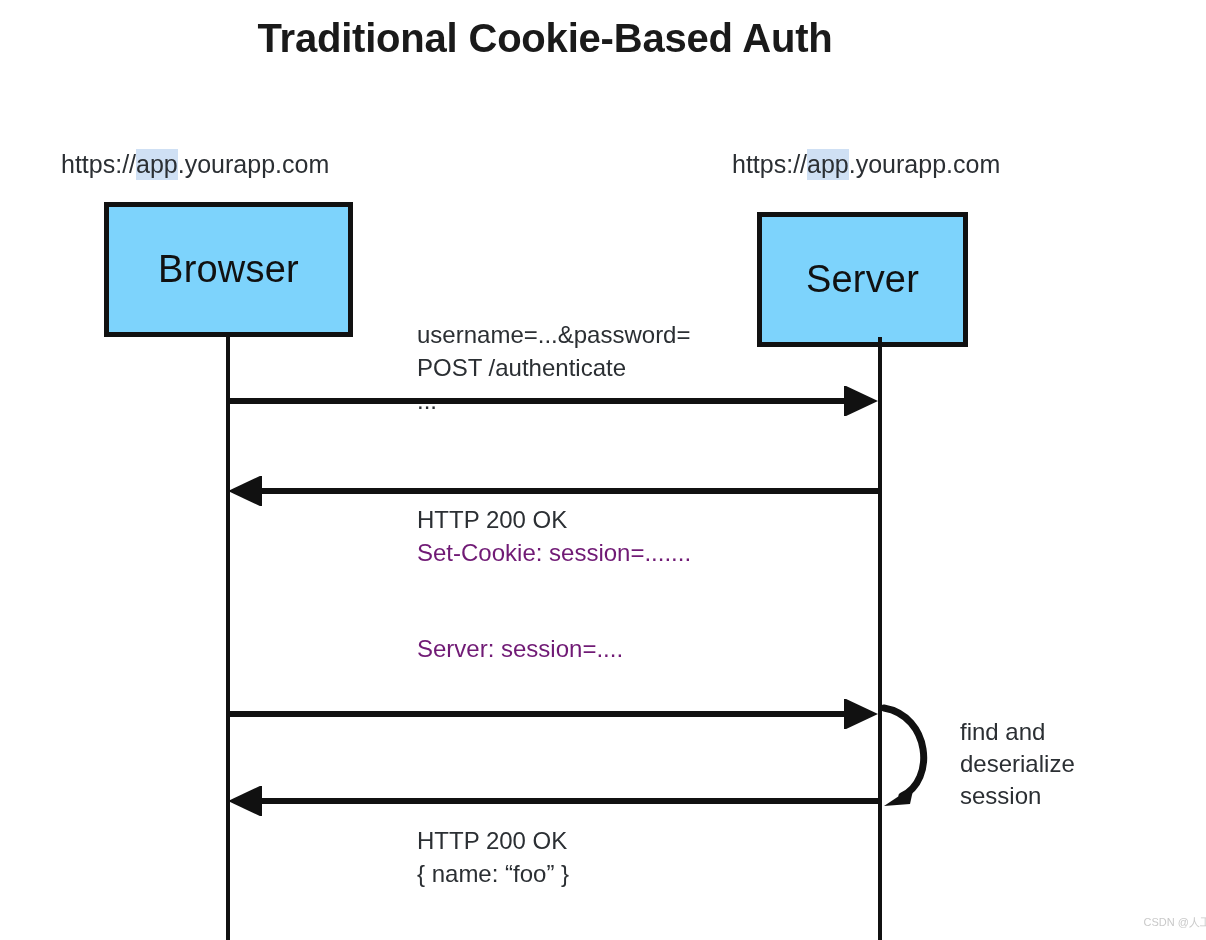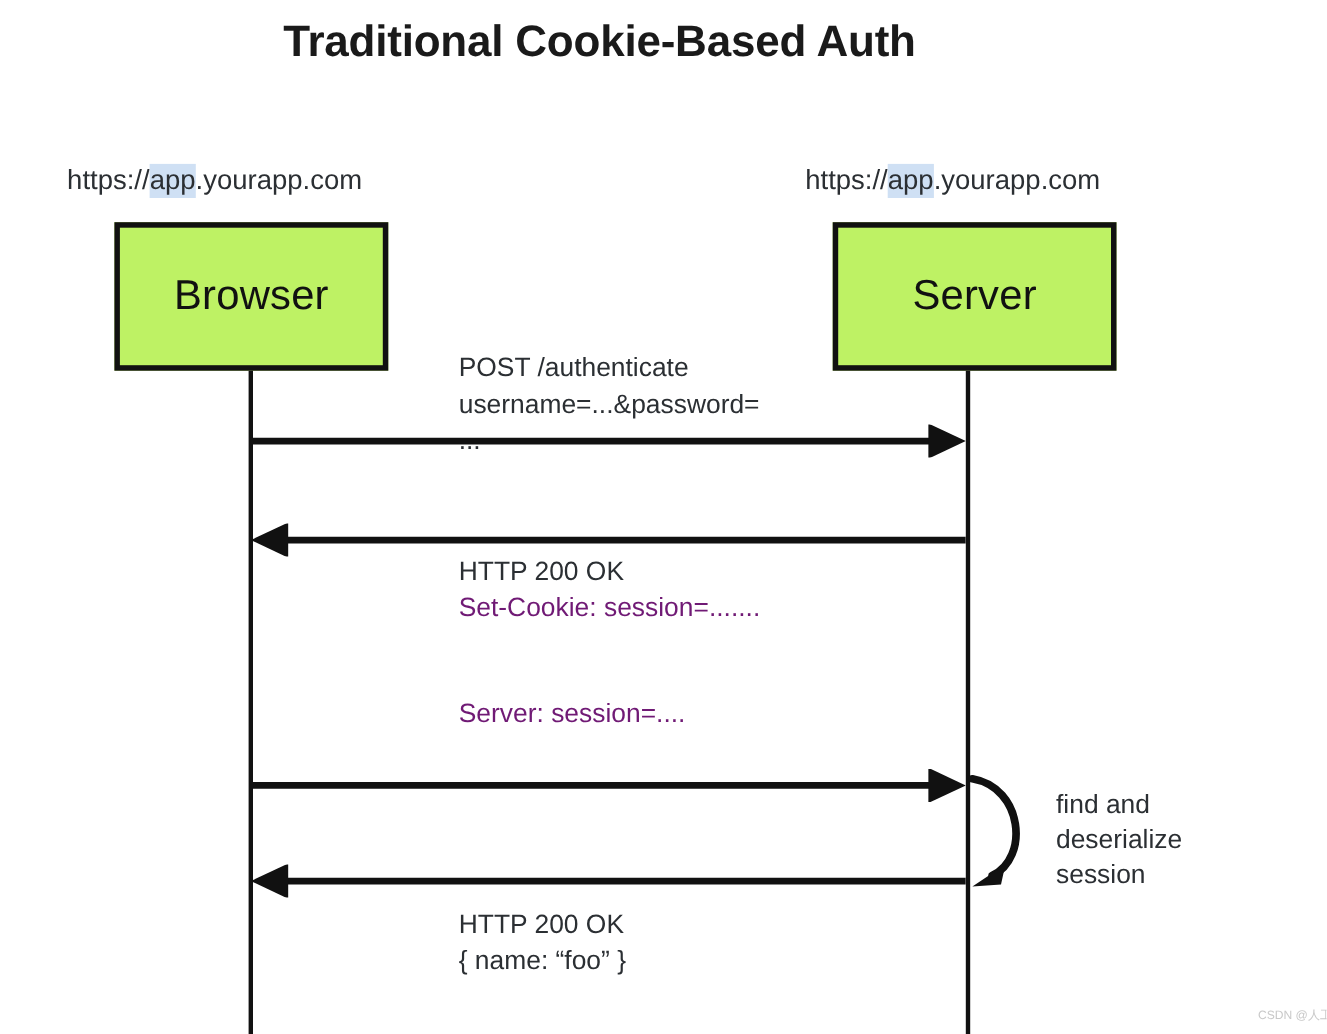--- a/index.html
+++ b/index.html
@@ -44,34 +44,34 @@
   #url-browser { left: 61px;  top: 150px; }
   #url-server  { left: 732px; top: 150px; }
   .url-hl {
     background: #cfe0f4;
     padding: 1px 0 2px 0;
   }
 
   
   .participant-box {
     position: absolute;
-    background: #bef264;
+    background: #7dd3fc;
     border: 5px solid #111111;
     box-sizing: border-box;
     display: flex;
     align-items: center;
     justify-content: center;
   }
   .participant-label {
     font-size: 38px;
     color: #111111;
     letter-spacing: 0.2px;
   }
   #participant-browser { left: 104px; top: 202px; width: 249px; height: 135px; }
-  #participant-server  { left: 757px; top: 202px; width: 258px; height: 135px; }
+  #participant-server  { left: 757px; top: 212px; width: 211px; height: 135px; }
 
   
   .lifeline {
     position: absolute;
     width: 4px;
     background: #111111;
   }
   #lifeline-browser { left: 226px; top: 337px; height: 603px; }
   #lifeline-server  { left: 878px; top: 337px; height: 603px; }
 
@@ -170,22 +170,22 @@
     <line x1="22" y1="15" x2="650" y2="15" stroke="#111111" stroke-width="6"></line>
     <polygon points="0,15 34,31 34,-1" fill="#111111"></polygon>
   </svg>
 
   <svg id="self-loop" viewBox="0 0 70 120" preserveAspectRatio="none">
     <path d="M 8 14 C 54 22, 60 86, 26 102" fill="none" stroke="#111111" stroke-width="7" stroke-linecap="round"></path>
     <polygon points="8,112 38,92 34,110" fill="#111111"></polygon>
   </svg>
 
   <div class="msg-label" id="label-1">
+    <div>username=...&amp;password=</div>
     <div>POST /authenticate</div>
-    <div>username=...&amp;password=</div>
     <div>...</div>
   </div>
 
   <div class="msg-label" id="label-2">
     <div>HTTP 200 OK</div>
     <div class="dim">Set-Cookie: session=.......</div>
   </div>
 
   <div class="msg-label" id="label-3">
     <div class="dim">Server: session=....</div>

